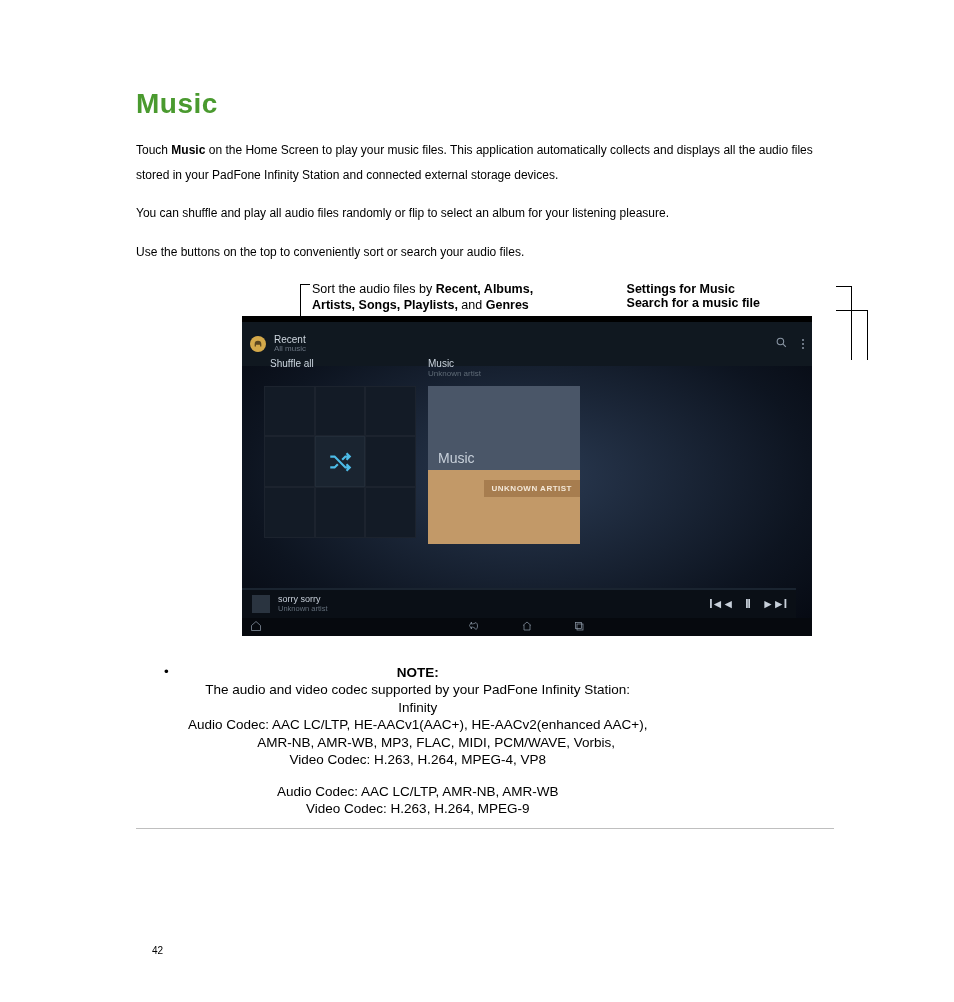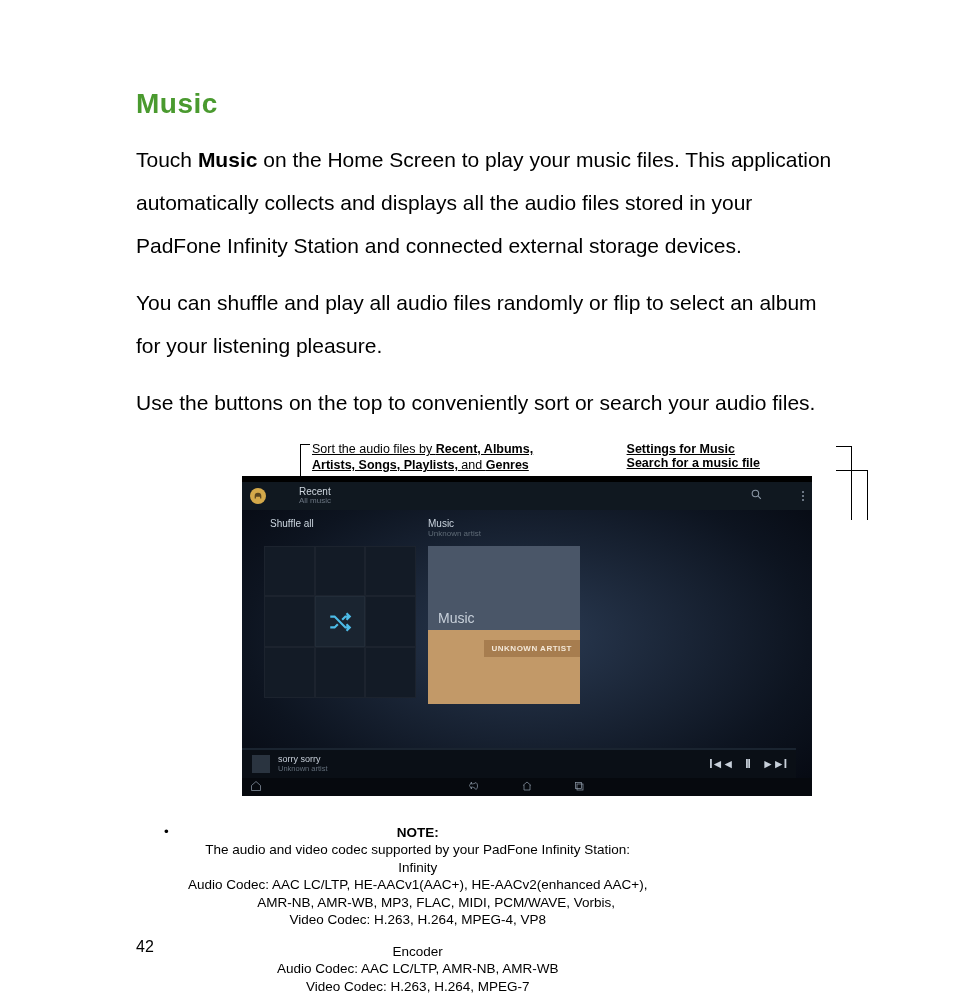--- a/index.html
+++ b/index.html
@@ -17,30 +17,29 @@
   }
   h1.title {
     color: #4a9a2f;
     font-family: "Arial Narrow", Arial, sans-serif;
     font-weight: bold;
     font-size: 28px;
     margin: 0 0 18px 0;
     letter-spacing: 0.5px;
   }
   p.body {
-    font-size: 21px;
+    font-size: 12px;
     line-height: 2.05;
     margin: 0 0 14px 0;
   }
   .bold { font-weight: bold; }
   .callout-row {
     display: flex;
     margin: 18px 0 2px 0;
     font-family: Arial, Helvetica, sans-serif;
-    text-decoration: underline;
   }
   .callout-left {
     width: 270px;
     margin-left: 176px;
     font-size: 12.5px;
     line-height: 1.25;
     position: relative;
   }
   .callout-right {
     margin-left: 60px;
@@ -68,21 +67,21 @@
     overflow: hidden;
     font-family: Arial, sans-serif;
   }
   .shot-statusbar {
     height: 6px; background:#000;
   }
   .shot-header {
     height: 28px;
     background: #101820;
     display: flex; align-items: center;
-    padding: 0 8px; color:#b8c0c8; font-size:10px;gap:25px;
+    padding: 8px 8px; color:#b8c0c8; font-size:10px;
   }
   .shot-header .hicn {
     width:16px; height:16px; border-radius:50%;
     background:#d4a94a; margin-right:8px;
     display:flex; align-items:center; justify-content:center;
   }
   .shot-header .hicn svg { width:10px; height:10px; fill:#5a4620; }
   .shot-header .hdr-titles { line-height:1.1; }
   .shot-header .t1 { color:#cfd7df; font-size:10px; }
   .shot-header .t2 { color:#6a7480; font-size:8px; }
@@ -162,21 +161,21 @@
   .note-body { line-height:1.3;text-align:center; }
   .note-body .nh { font-weight:bold; }
   .note-body .indent { margin-left:37px; }
   .note-body .gap { height:14px; }
 
   .rule {
     border:0; border-top:1px solid #000; opacity:0.25;
     margin:10px 0 0 0;
   }
   .pagenum {
-    position:absolute; left:136px; bottom:46px; font-size:16px;
+    position:absolute; left:152px; bottom:46px; font-size:10px;
   }
 </style>
 </head>
 <body>
 
 <div class="page">
 
   <h1 class="title">Music</h1>
 
   <p class="body">
@@ -299,22 +298,21 @@
   <div class="note-wrap">
     <div class="note-bullet">•</div>
     <div class="note-body">
       <div class="nh">NOTE:</div>
       <div>The audio and video codec supported by your PadFone Infinity Station:</div>
       <div>Infinity</div>
       <div>Audio Codec: AAC LC/LTP, HE-AACv1(AAC+), HE-AACv2(enhanced AAC+),</div>
       <div class="indent">AMR-NB, AMR-WB, MP3, FLAC, MIDI, PCM/WAVE, Vorbis,</div>
       <div>Video Codec: H.263, H.264, MPEG-4, VP8</div>
       <div class="gap"></div>
-      <div>Encoder</div>
       <div>Audio Codec: AAC LC/LTP, AMR-NB, AMR-WB</div>
-      <div>Video Codec: H.263, H.264, MPEG-7</div>
+      <div>Video Codec: H.263, H.264, MPEG-9</div>
     </div>
   </div>
 
   <hr class="rule">
 
   <div class="pagenum">42</div>
 </div>
 
 </body></html>

